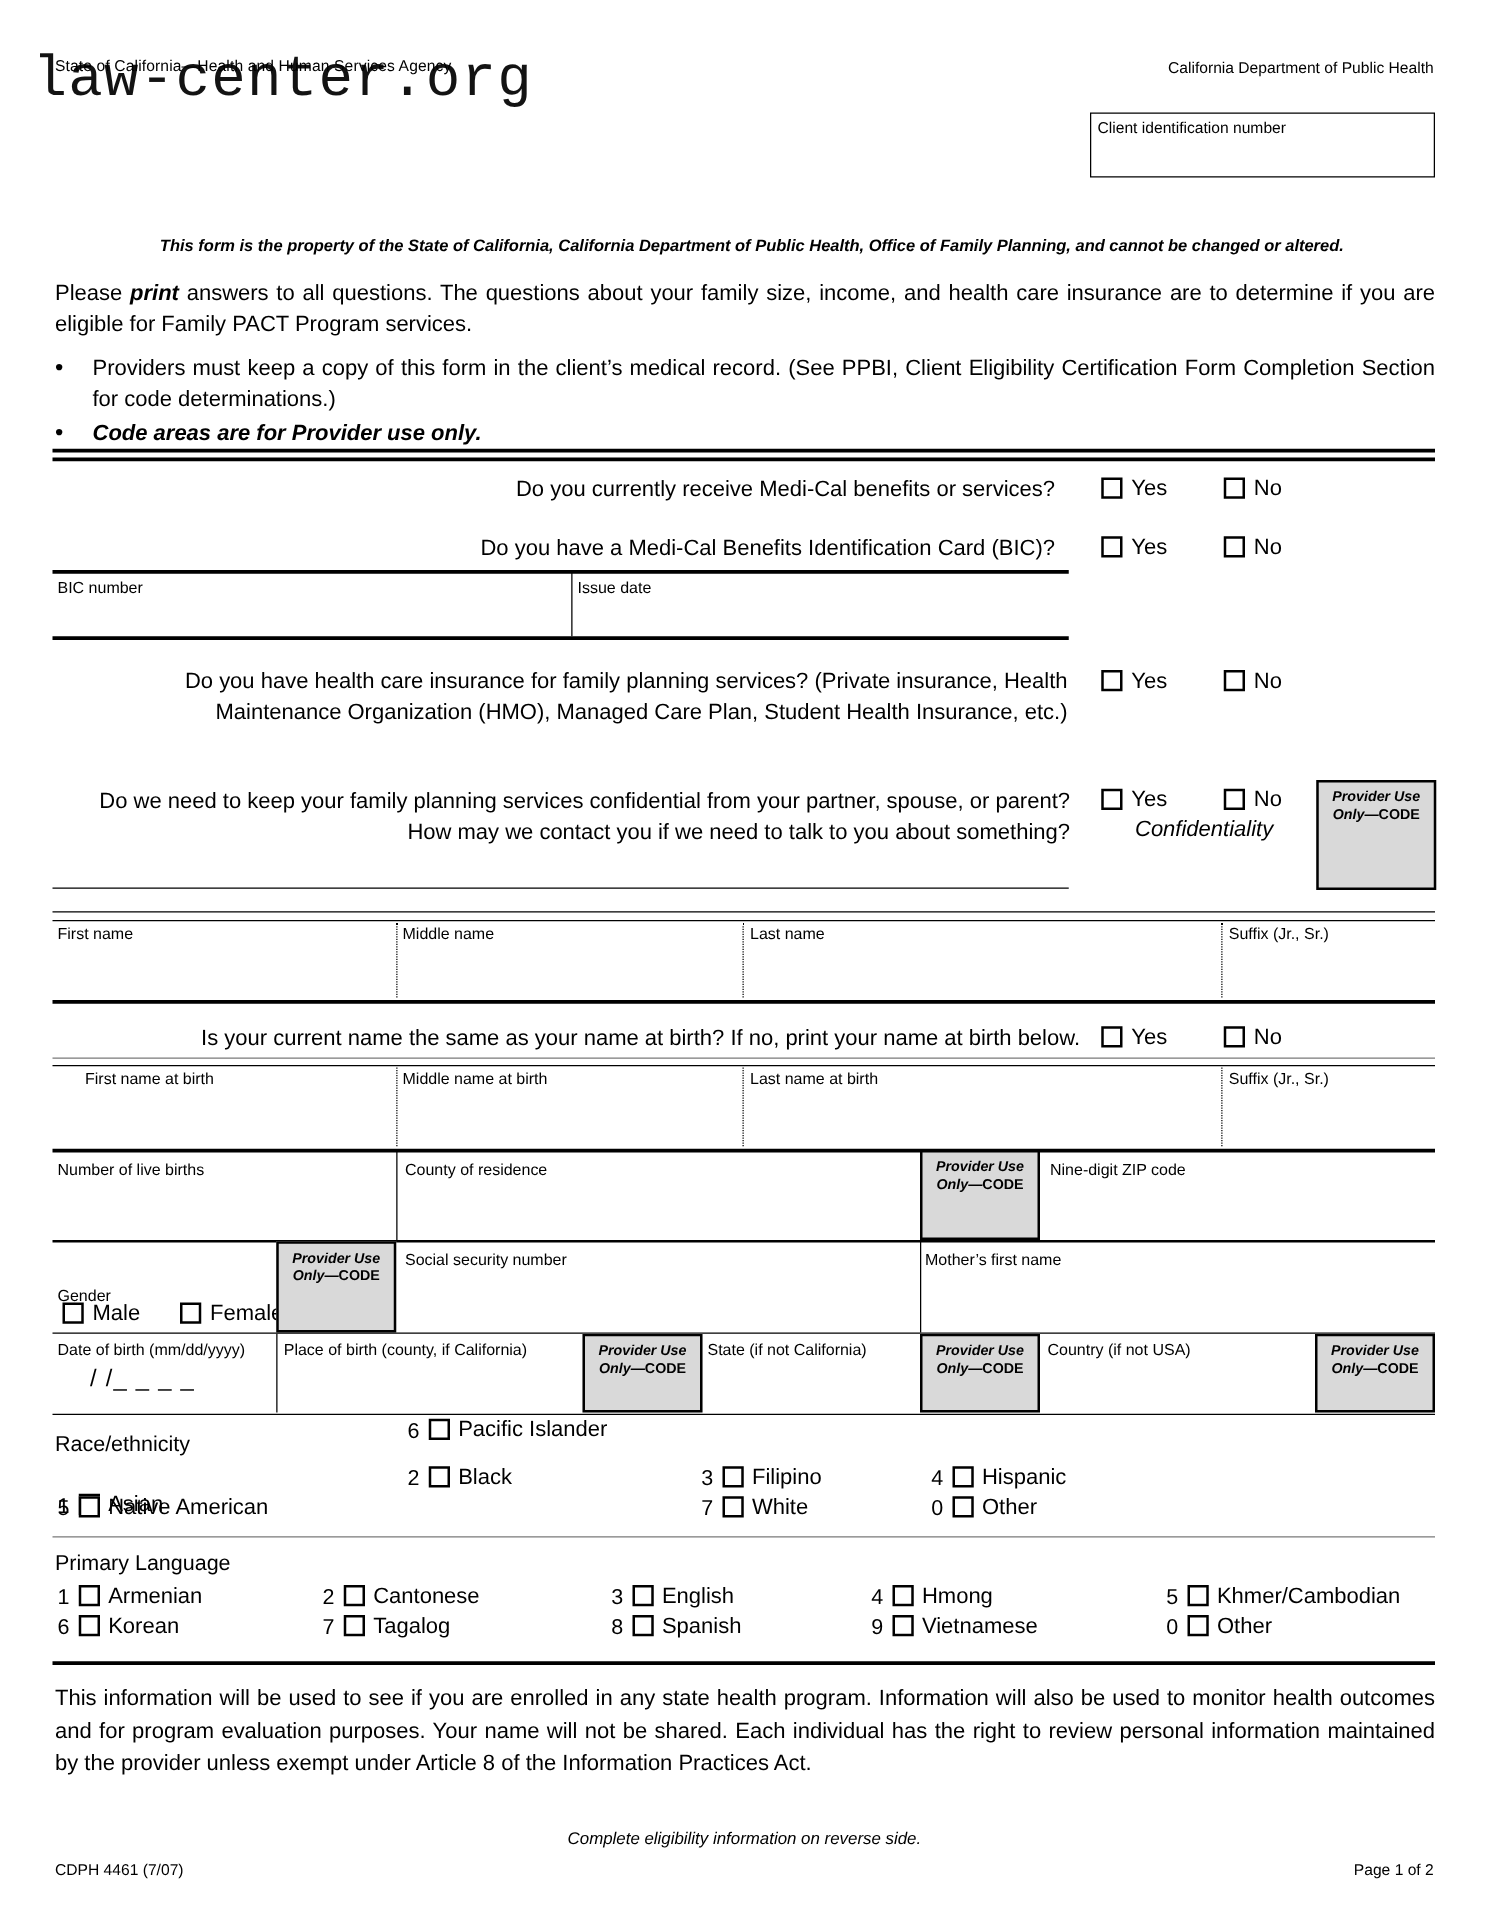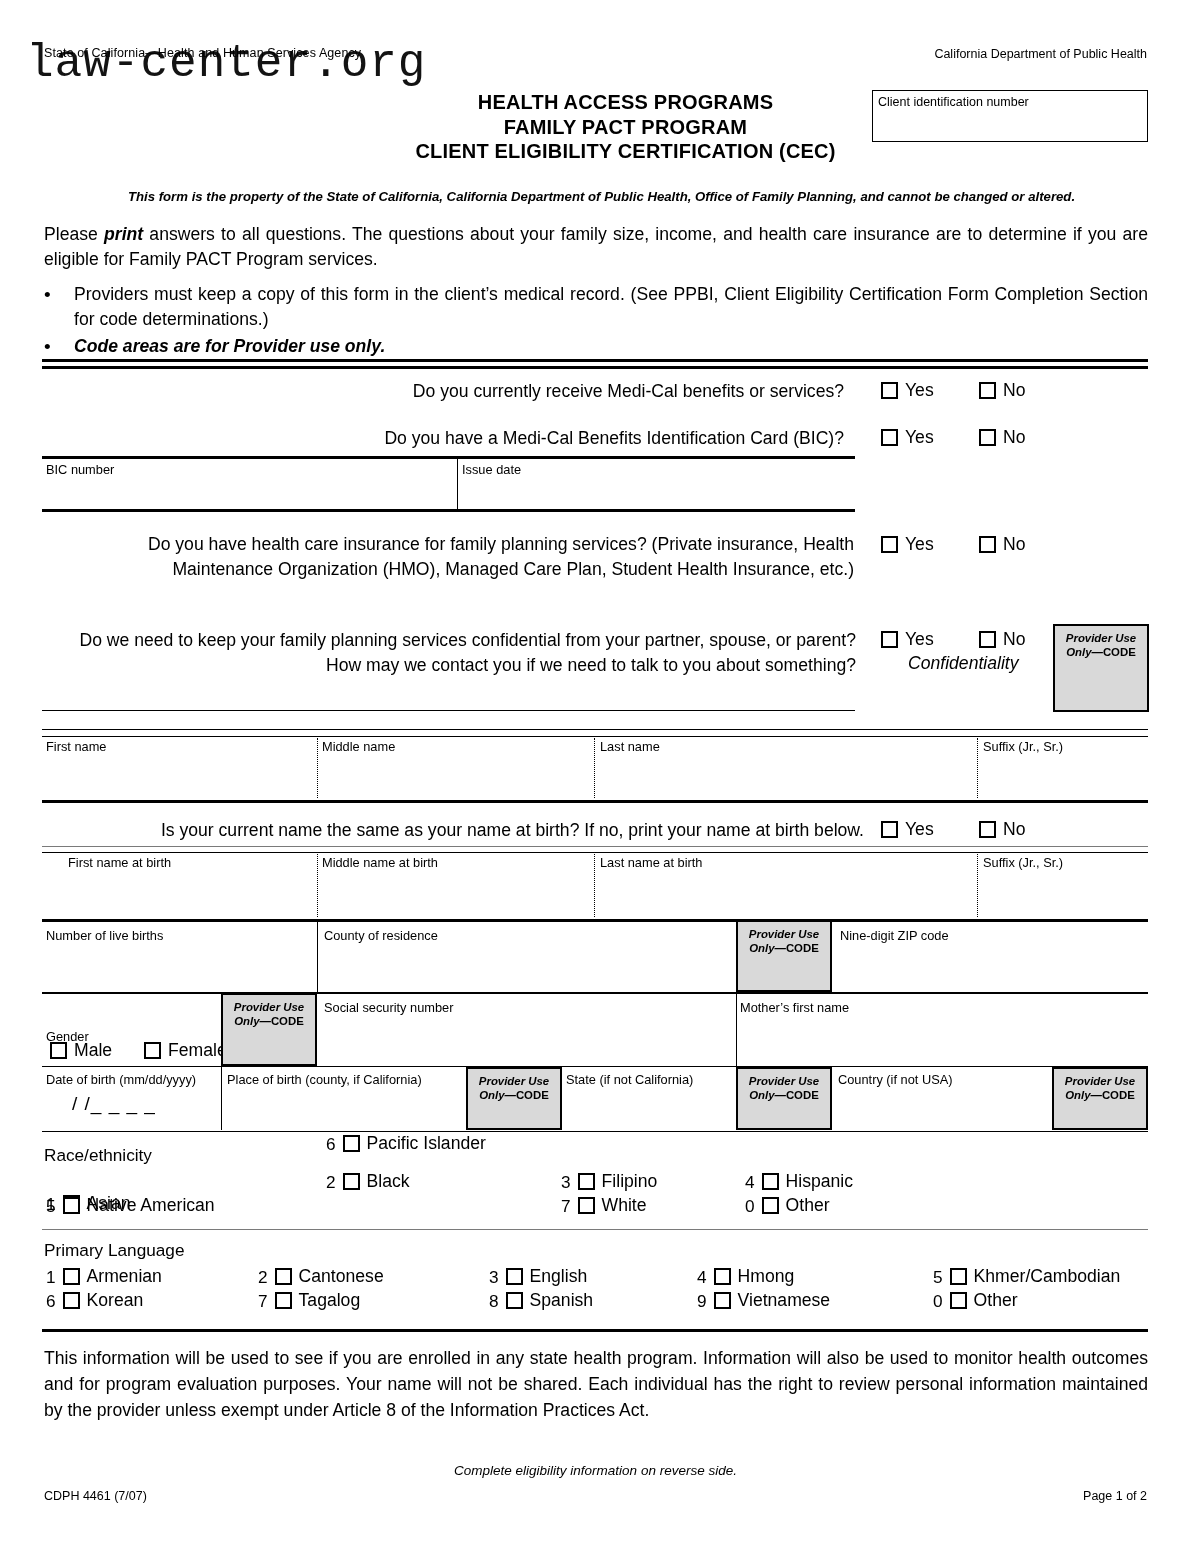--- a/index.html
+++ b/index.html
@@ -179,25 +179,20 @@
 </style>
 </head>
 <body>
 
 <div id="page">
 
   <div class="abs agency-line">State of California—Health and Human Services Agency</div>
   <div class="abs watermark">law-center.org</div>
   <div class="abs dept-line">California Department of Public Health</div>
 
-  <div class="abs form-title">
-    <span class="t-line title-shift">HEALTH ACCESS PROGRAMS</span>
-    <span class="t-line title-shift">FAMILY PACT PROGRAM</span>
-    <span class="t-line title-shift">CLIENT ELIGIBILITY CERTIFICATION (CEC)</span>
-  </div>
 
   <div class="abs prop-note">This form is the property of the State of California, California Department of Public Health, Office of Family Planning, and cannot be changed or altered.</div>
 
   <div class="abs cid-box">
     <span class="cid-label">Client identification number</span>
   </div>
 
   <div class="abs please-print">
     <span>Please </span><b>print</b><span> answers to all questions.  The questions about your family size, income, and health care insurance are to determine if you are eligible for Family PACT Program services.</span>
   </div>

